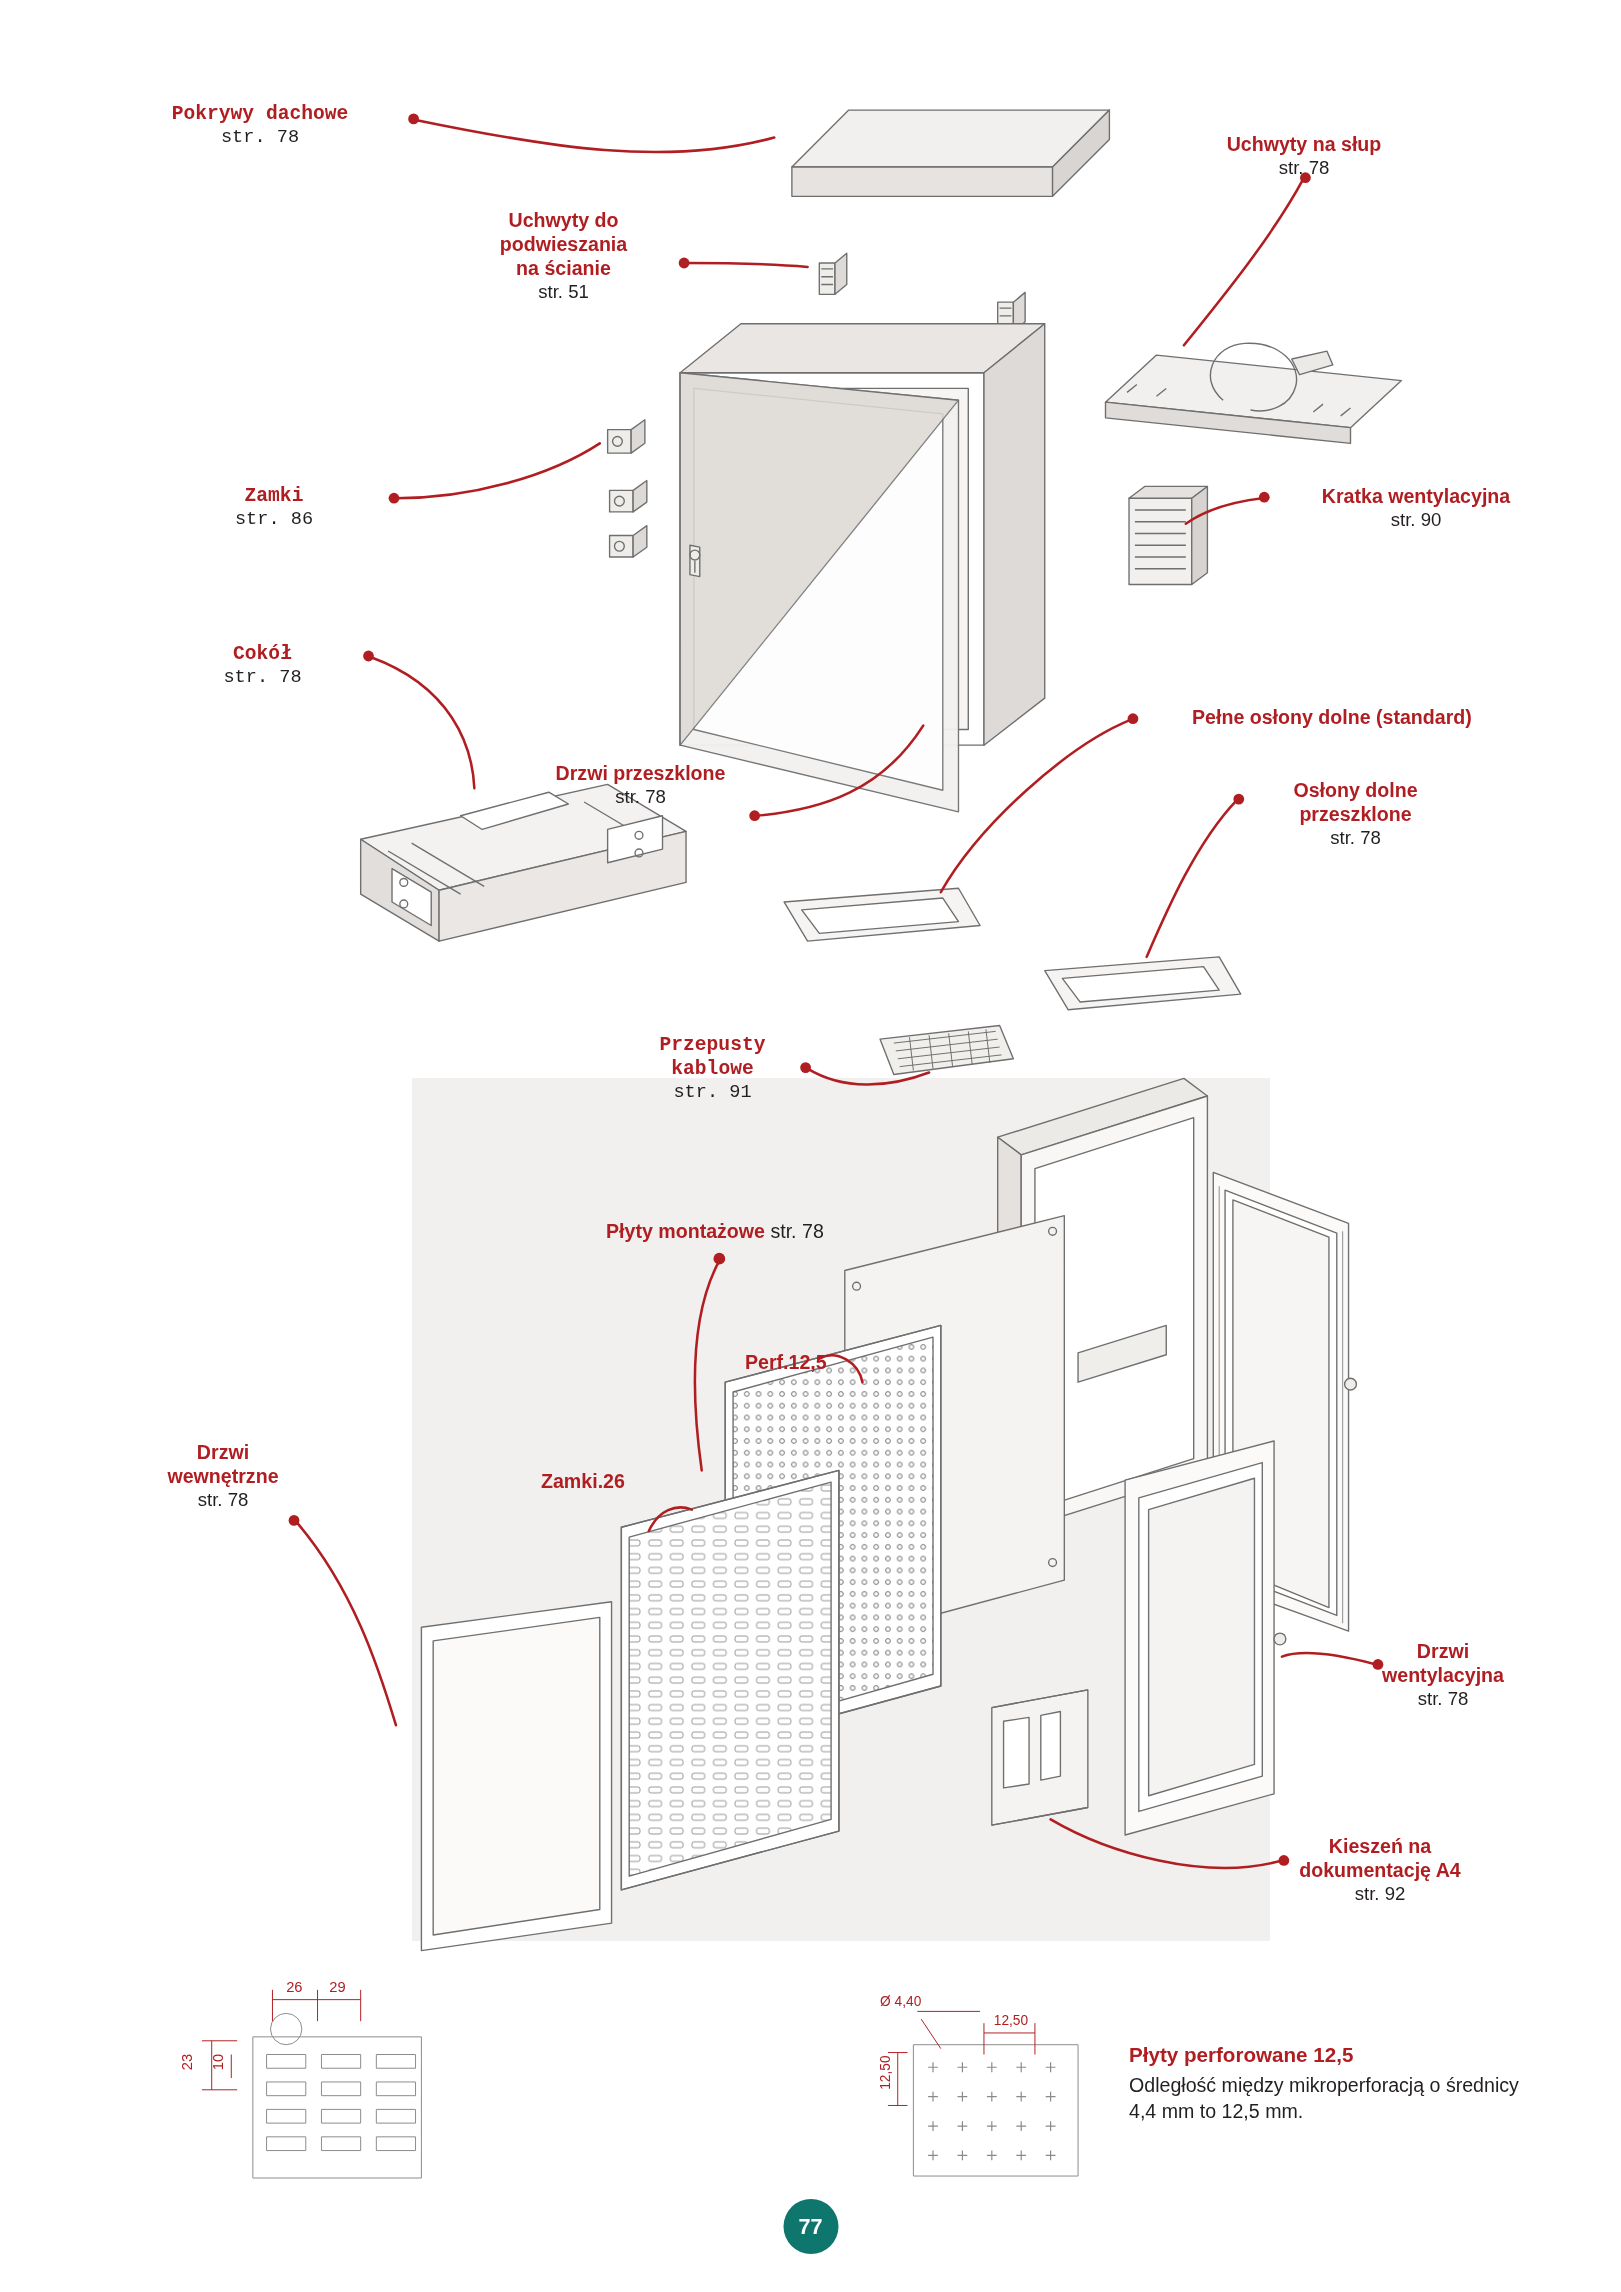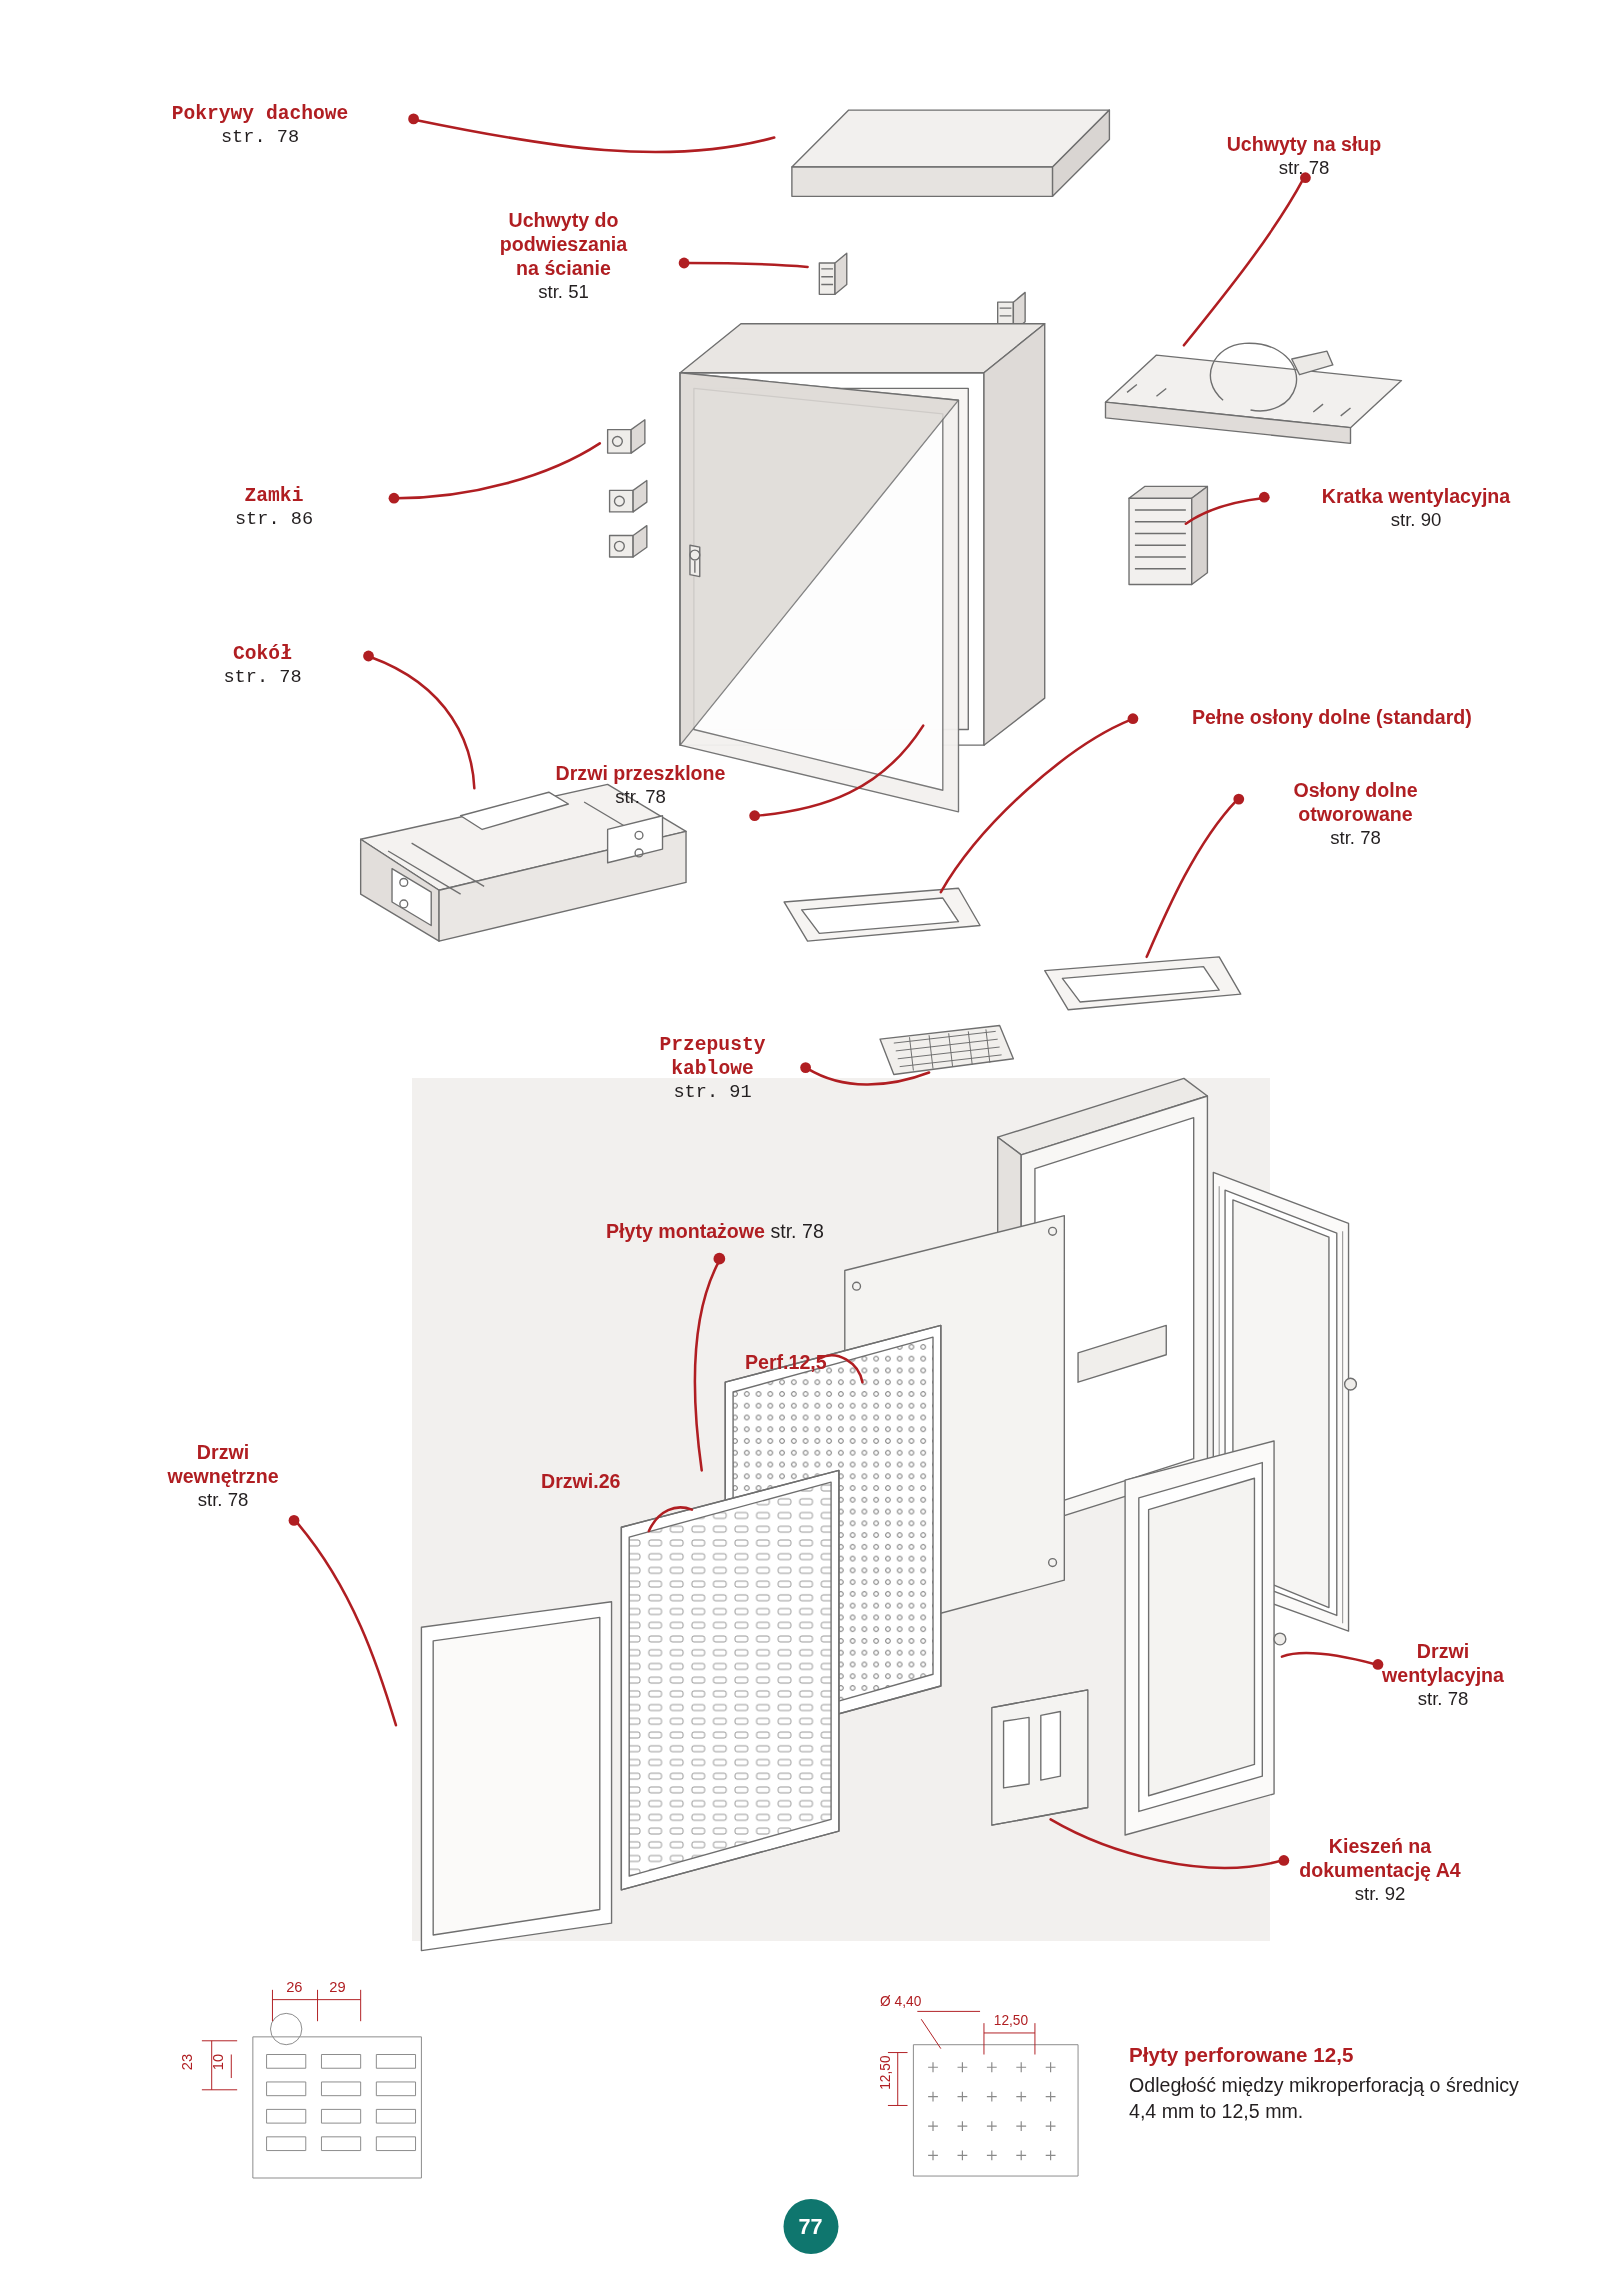--- a/index.html
+++ b/index.html
@@ -407,41 +407,41 @@
     <span>Drzwi przeszklone</span>
     <span class="sub">str. 78</span>
   </div>
 
   <div class="label left" style="left:1192px;top:706px;">
     <span>Pełne osłony dolne (standard)</span>
   </div>
 
   <div class="label center" style="left:1243px;top:779px;width:225px;">
     <span>Osłony dolne</span><br>
-    <span>otworowane</span>
+    <span>przeszklone</span>
     <span class="sub">str. 78</span>
   </div>
 
   <div class="label right" style="left:627px;top:1034px;width:171px;">
     <span>Przepusty</span><br>
     <span>kablowe</span>
     <span class="sub">str. 91</span>
   </div>
 
   <div class="label left" style="left:606px;top:1220px;">
     <span>Płyty montażowe</span>
     <span class="inlinesub">str. 78</span>
   </div>
 
   <div class="label left" style="left:745px;top:1351px;">
     <span>Perf.12,5</span>
   </div>
 
   <div class="label left" style="left:541px;top:1470px;">
-    <span>Drzwi.26</span>
+    <span>Zamki.26</span>
   </div>
 
   <div class="label center" style="left:135px;top:1441px;width:176px;">
     <span>Drzwi</span><br>
     <span>wewnętrzne</span>
     <span class="sub">str. 78</span>
   </div>
 
   <div class="label center" style="left:1355px;top:1640px;width:176px;">
     <span>Drzwi</span><br>

